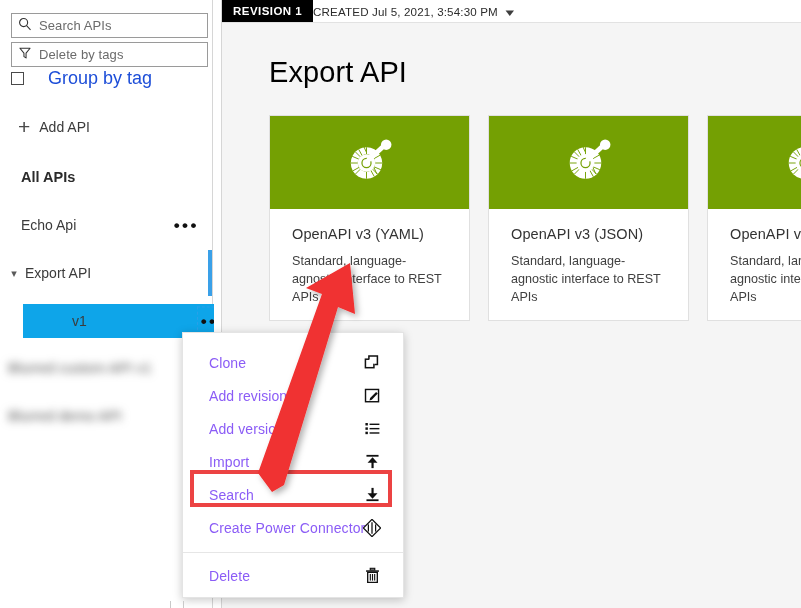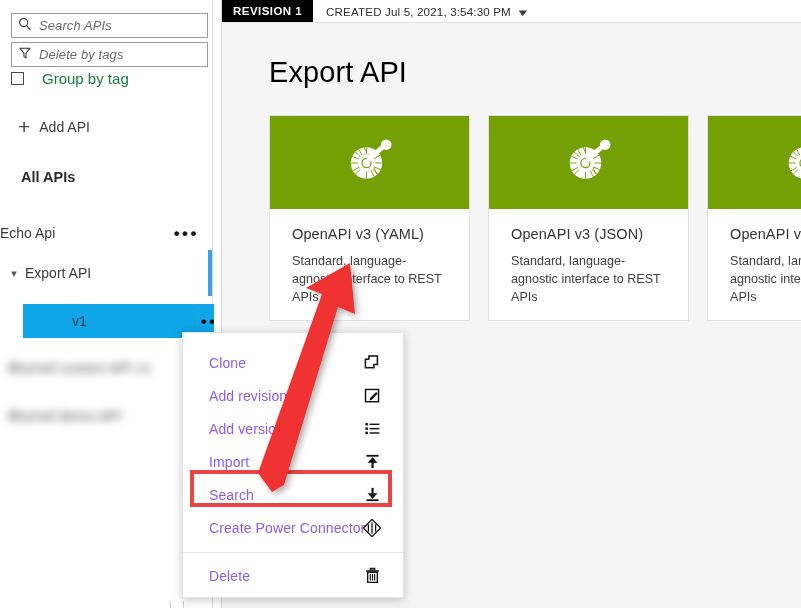--- a/index.html
+++ b/index.html
@@ -18,52 +18,52 @@
     position: absolute; left: 0; top: 0; width: 213px; height: 608px;
     background: #ffffff;
     border-right: 1px solid #d6d6d6;
   }
   .sb-field {
     position: absolute; left: 11px; width: 197px; height: 25px;
     border: 1px solid #9a9a9a; background: #ffffff;
     display: flex; align-items: center; padding-left: 6px;
   }
   .sb-field .ph {
-    font-size: 13px; font-style: italic; color: #6b6b6b;
+    font-size: 13px; color: #6b6b6b;
     margin-left: 7px; letter-spacing: .1px;
   }
   #search-field { top: 13px; }
   #filter-field { top: 42px; }
 
   .sb-check-row {
     position: absolute; left: 11px; top: 68px;
     display: flex; align-items: center; height: 20px;
   }
   .checkbox {
     width: 13px; height: 13px; border: 1px solid #4a4a4a; background: #fff;
     display: inline-block;
   }
-  .sb-check-row .lbl { font-size: 15px; color: #15803d; margin-left: 18px; }
+  .sb-check-row .lbl { font-size: 18px; color: #1d4ed8; margin-left: 24px; }
 
   .sb-row {
     position: absolute; left: 0; width: 213px; height: 34px;
     display: flex; align-items: center;
   }
   .sb-row .txt {
     font-size: 14px; color: #3b3b3b; white-space: nowrap;
   }
   #add-api-row { top: 110px; padding-left: 18px; }
   #add-api-row .plus {
     font-size: 21px; color: #4a4a4a; line-height: 1; margin-right: 9px;
     font-weight: 300; position: relative; top: -1px;
   }
   #all-apis-row { top: 160px; padding-left: 21px; }
   #all-apis-row .txt { font-weight: bold; color: #2b2b2b; font-size: 14.5px; }
 
-  #echo-api-row { top: 216px; }
+  #echo-api-row { top: 208px; padding-left: 21px; }
   #person-api-row { top: 256px; padding-left: 7px; }
   #person-api-row .chev {
     display: inline-block; width: 14px; margin-right: 4px; color: #5a5a5a;
     font-size: 11px; text-align: center;
   }
   #v1-row {
     top: 304px; padding-left: 49px;
     background: #0ea5e9;
     margin-left: 23px;
   }
@@ -104,21 +104,21 @@
   }
   #revbar {
     position: absolute; left: 0; top: 0; width: 579px; height: 22px;
     background: #ffffff; display: flex; align-items: stretch;
   }
   #rev-badge {
     background: #000000; color: #ffffff; font-size: 11.5px; font-weight: bold;
     letter-spacing: .45px; padding: 0 11px; display: flex; align-items: center;
   }
   #rev-created {
-    display: flex; align-items: center; padding-left: 13px;
+    display: flex; align-items: center; 
     font-size: 11.6px; color: #2c2c2c; letter-spacing: .15px;
   }
   #rev-chev {
     margin-left: 9px; color: #3e3e3e; font-size: 11px;
     display: inline-block; transform: scaleX(1.55); position: relative; top: 1px;
   }
   #revbar-underline {
     position: absolute; left: 0; top: 22px; width: 579px; height: 1px;
     background: #e2e2e2;
   }

